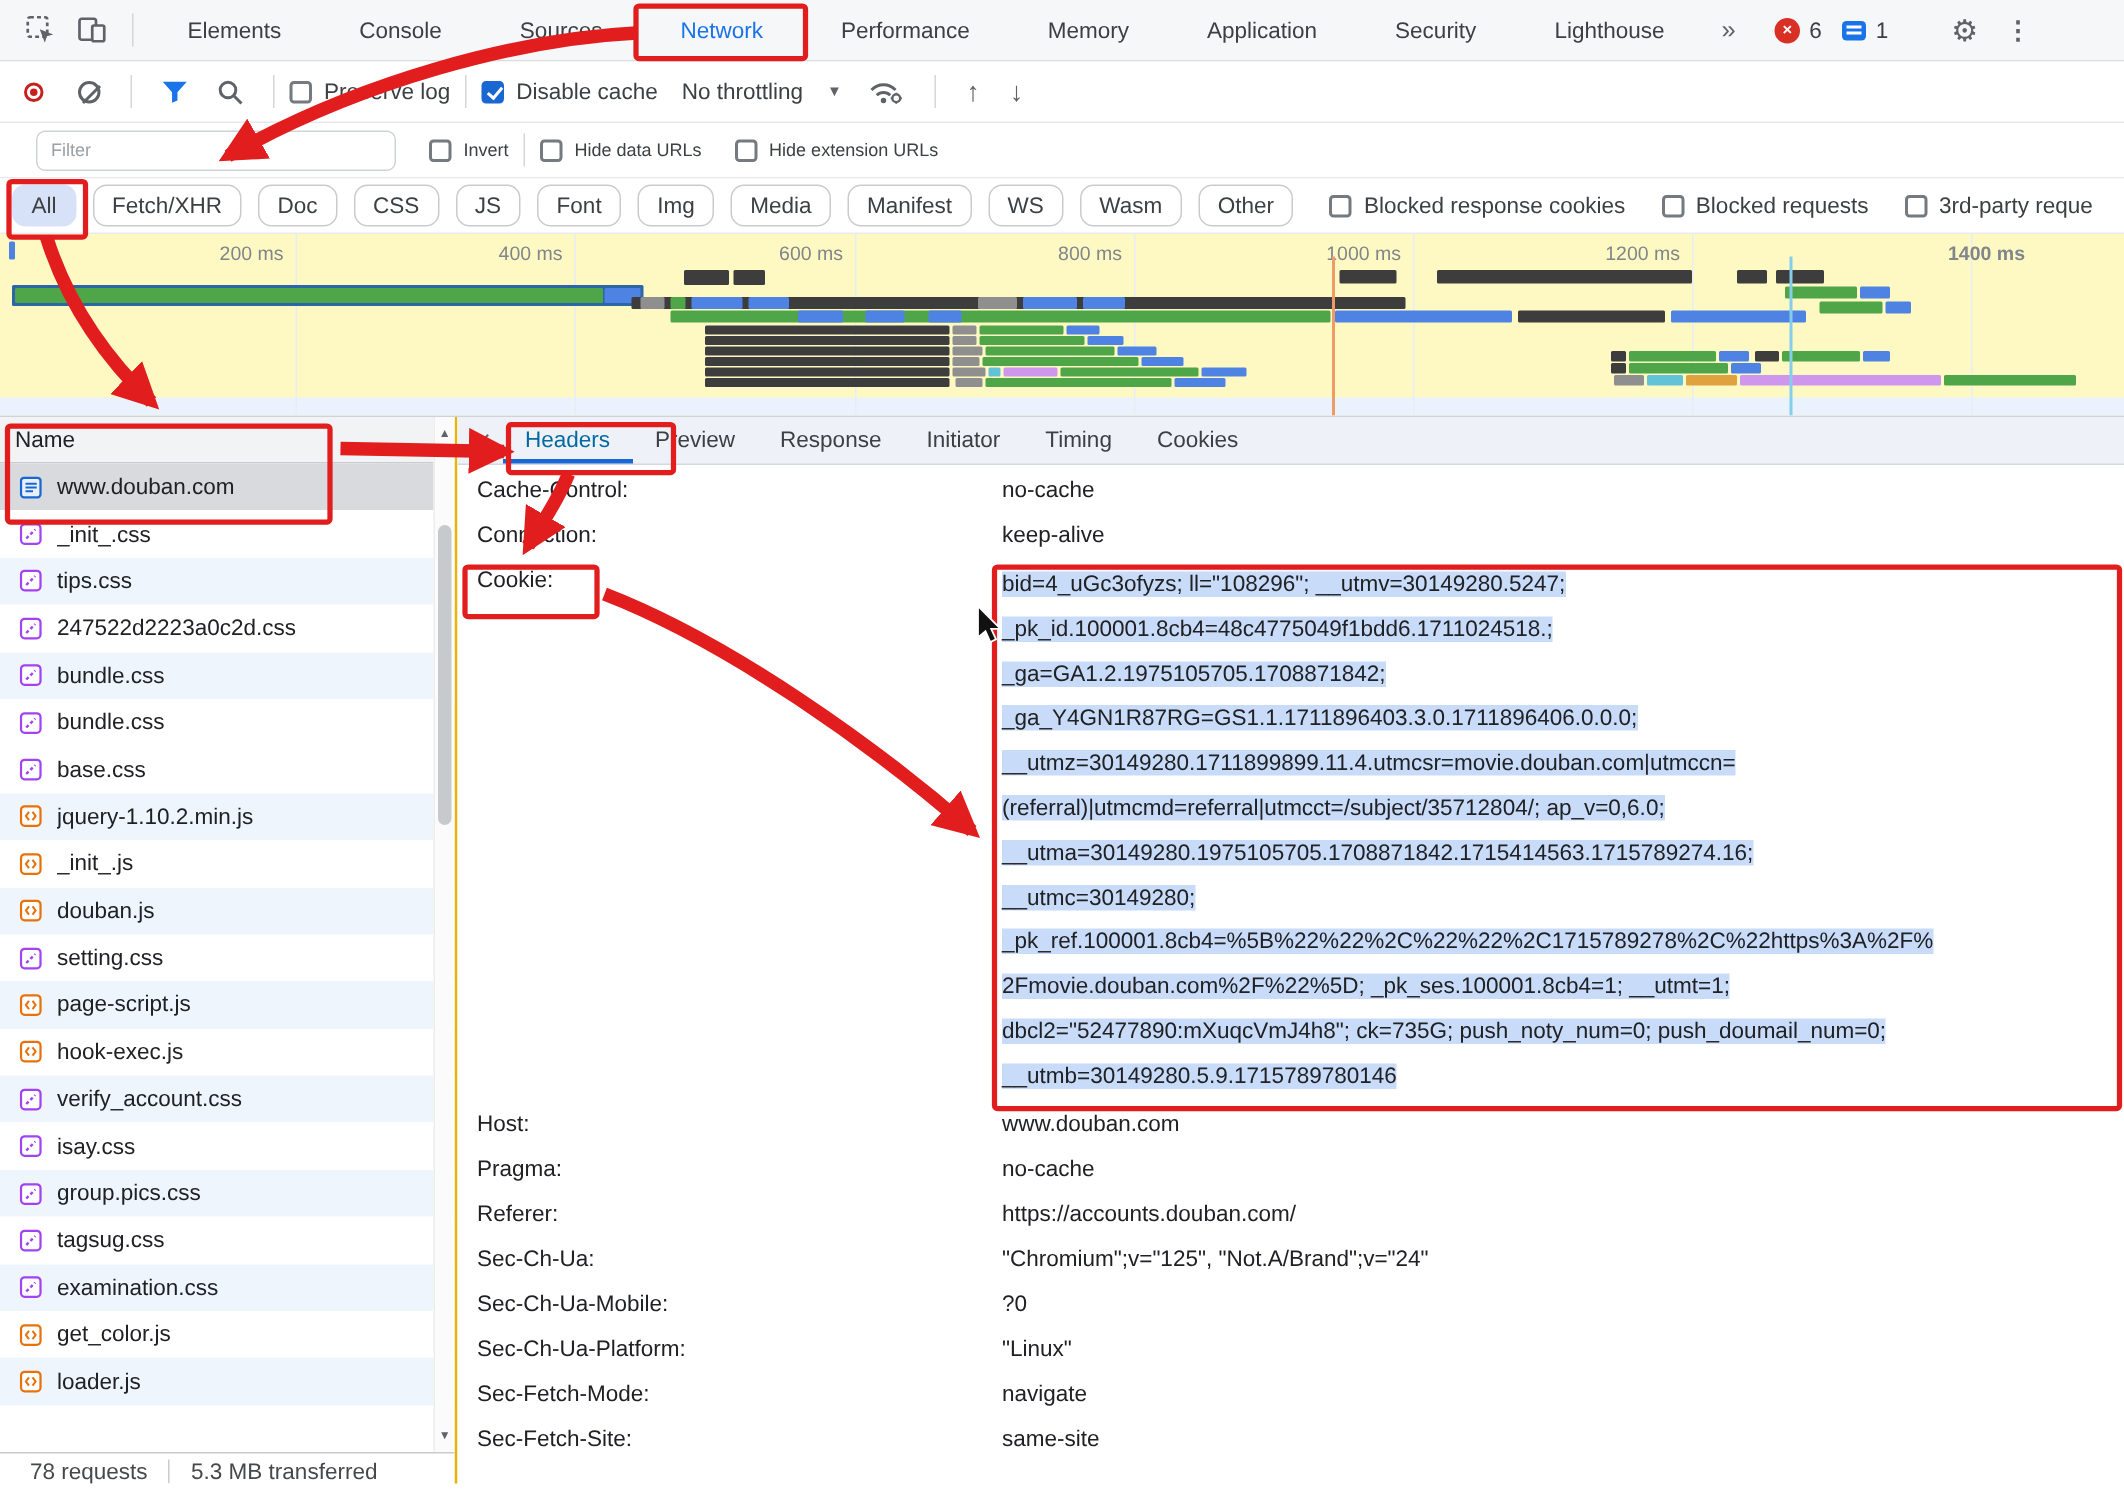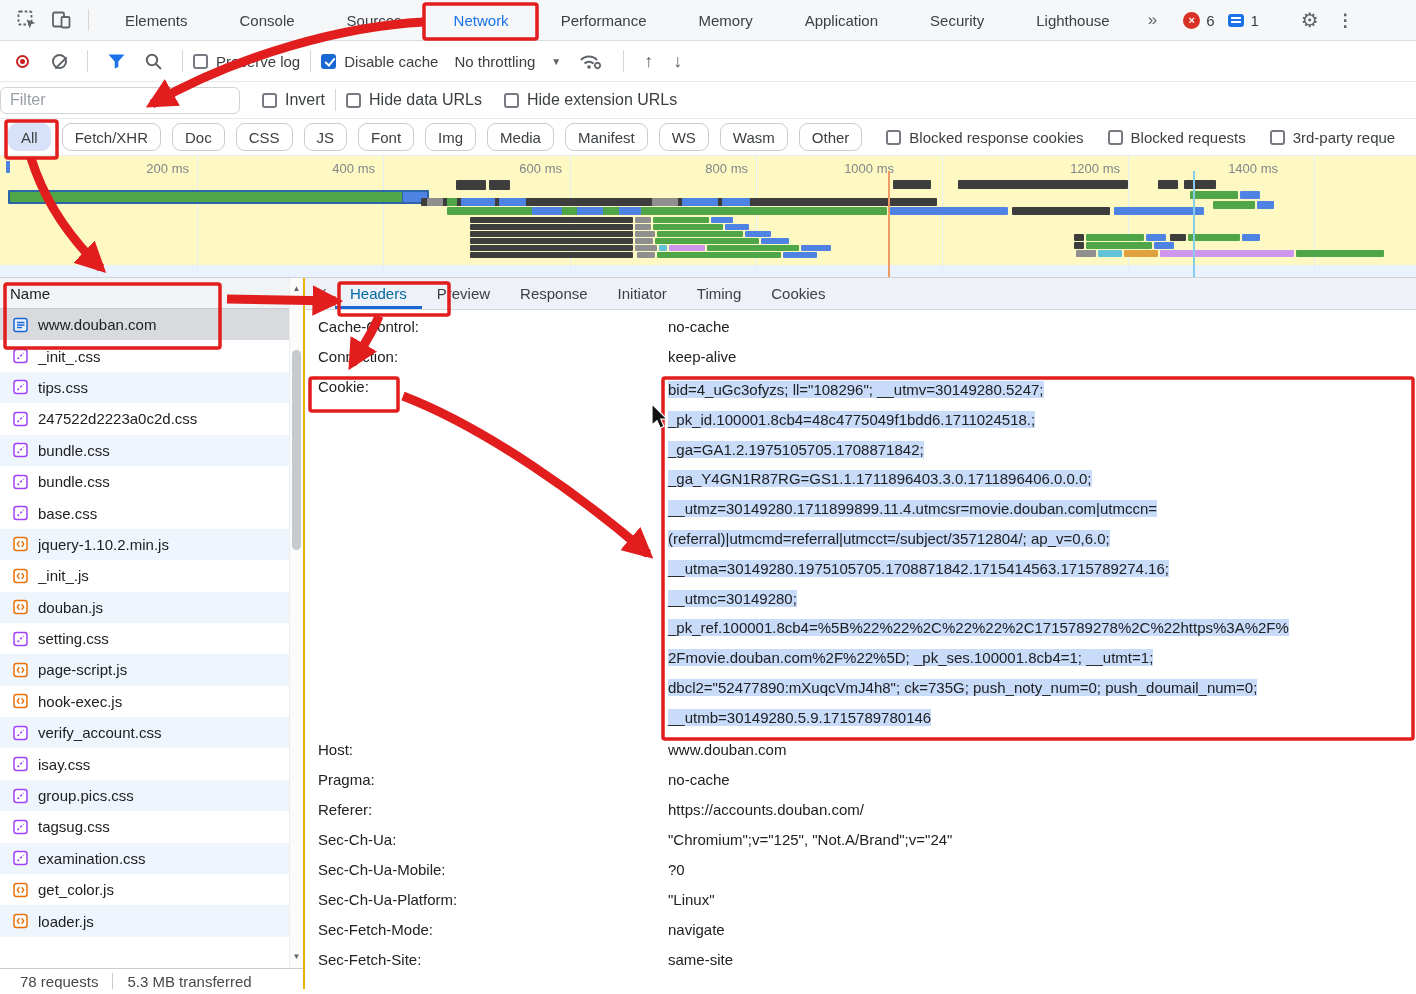--- a/index.html
+++ b/index.html
@@ -30,21 +30,21 @@
   .clear::after{content:"";position:absolute;left:-1px;top:6px;width:16px;height:2px;background:#5f6368;transform:rotate(-45deg)}
   .icon-sp{display:flex;align-items:center;justify-content:center;margin:0 10px;flex:none}
   .cb{width:15px;height:15px;border:2px solid #747a80;border-radius:3px;background:#fff;flex:none}
   .cb.on{background:#1967d2;border-color:#1967d2;position:relative}
   .cb.on::after{content:"";position:absolute;left:4px;top:0.5px;width:4px;height:8px;border:solid #fff;border-width:0 2.2px 2.2px 0;transform:rotate(40deg)}
   .lbl{margin-left:8px;white-space:nowrap}
   .ddval{margin-left:16px}
   .ddcaret{font-size:10px;color:#5f6368;margin-left:16px}
 
   
-  .filterrow{height:37px;border-bottom:1px solid #e6e8ea;display:flex;align-items:center;padding-left:0;font-size:16px;color:#3c4043;background:#fff}
+  .filterrow{height:37px;border-bottom:1px solid #e6e8ea;display:flex;align-items:center;padding-left:24px;font-size:12px;color:#3c4043;background:#fff}
   .filter-input{width:240px;height:27px;border:1px solid #d0d3d6;border-radius:6px;padding:0 9px;font:inherit;color:#202124;margin-right:22px;outline:none;background:#fff}
   .filter-input::placeholder{color:#9aa0a6}
 
   
   .chipsrow{height:37px;border-bottom:1px solid #e9ebee;display:flex;align-items:center;padding-left:8px;gap:11px;font-size:15px;color:#3c4043;background:#fff}
   #chips{display:flex;gap:11px}
   .chip{height:28px;padding:0 12px;display:flex;align-items:center;border:1px solid #c9cbce;border-radius:9px;background:#fff;white-space:nowrap}
   .chip.active{background:#d7e2f9;border-color:#d7e2f9}
   .cbitem{display:flex;align-items:center;margin-left:13px;white-space:nowrap;flex:none}
 
@@ -211,25 +211,25 @@
     <div class="ov-strip"></div>
     <div class="gridline" style="left: 197px;"></div>
     <div class="ruler-label" style="left: 109px;">200 ms</div>
     <div class="gridline" style="left: 383px;"></div>
     <div class="ruler-label" style="left: 295px;">400 ms</div>
     <div class="gridline" style="left: 570px;"></div>
     <div class="ruler-label" style="left: 482px;">600 ms</div>
     <div class="gridline" style="left: 756px;"></div>
     <div class="ruler-label" style="left: 668px;">800 ms</div>
     <div class="gridline" style="left: 942px;"></div>
-    <div class="ruler-label" style="left: 814px;">1000 ms</div>
+    <div class="ruler-label" style="left: 854px;">1000 ms</div>
     <div class="gridline" style="left: 1128px;"></div>
     <div class="ruler-label" style="left: 1040px;">1200 ms</div>
     <div class="gridline" style="left: 1314px;"></div>
-    <div class="ruler-label" style="left: 1198px;">1400 ms</div>
+    <div class="ruler-label" style="left: 1270px; font-weight: bold;">1400 ms</div>
     <div class="wbar" style="left: 6px; top: 5px; width: 4px; height: 12px; background: rgb(79, 131, 227);"></div>
     <div class="wbar" style="left: 8px; top: 34px; width: 421px; height: 14px; background: rgb(44, 102, 169);"></div>
     <div class="wbar" style="left: 10px; top: 36px; width: 392px; height: 10px; background: rgb(79, 166, 72);"></div>
     <div class="wbar" style="left: 403px; top: 36px; width: 24px; height: 10px; background: rgb(79, 131, 227);"></div>
     <div class="wbar" style="left: 456px; top: 24px; width: 30px; height: 10px; background: rgb(61, 61, 61);"></div>
     <div class="wbar" style="left: 489px; top: 24px; width: 21px; height: 10px; background: rgb(61, 61, 61);"></div>
     <div class="wbar" style="left: 421px; top: 42px; width: 516px; height: 8px; background: rgb(61, 61, 61);"></div>
     <div class="wbar" style="left: 427px; top: 42px; width: 16px; height: 8px; background: rgb(143, 143, 143);"></div>
     <div class="wbar" style="left: 447px; top: 42px; width: 10px; height: 8px; background: rgb(79, 166, 72);"></div>
     <div class="wbar" style="left: 461px; top: 42px; width: 34px; height: 8px; background: rgb(79, 131, 227);"></div>

